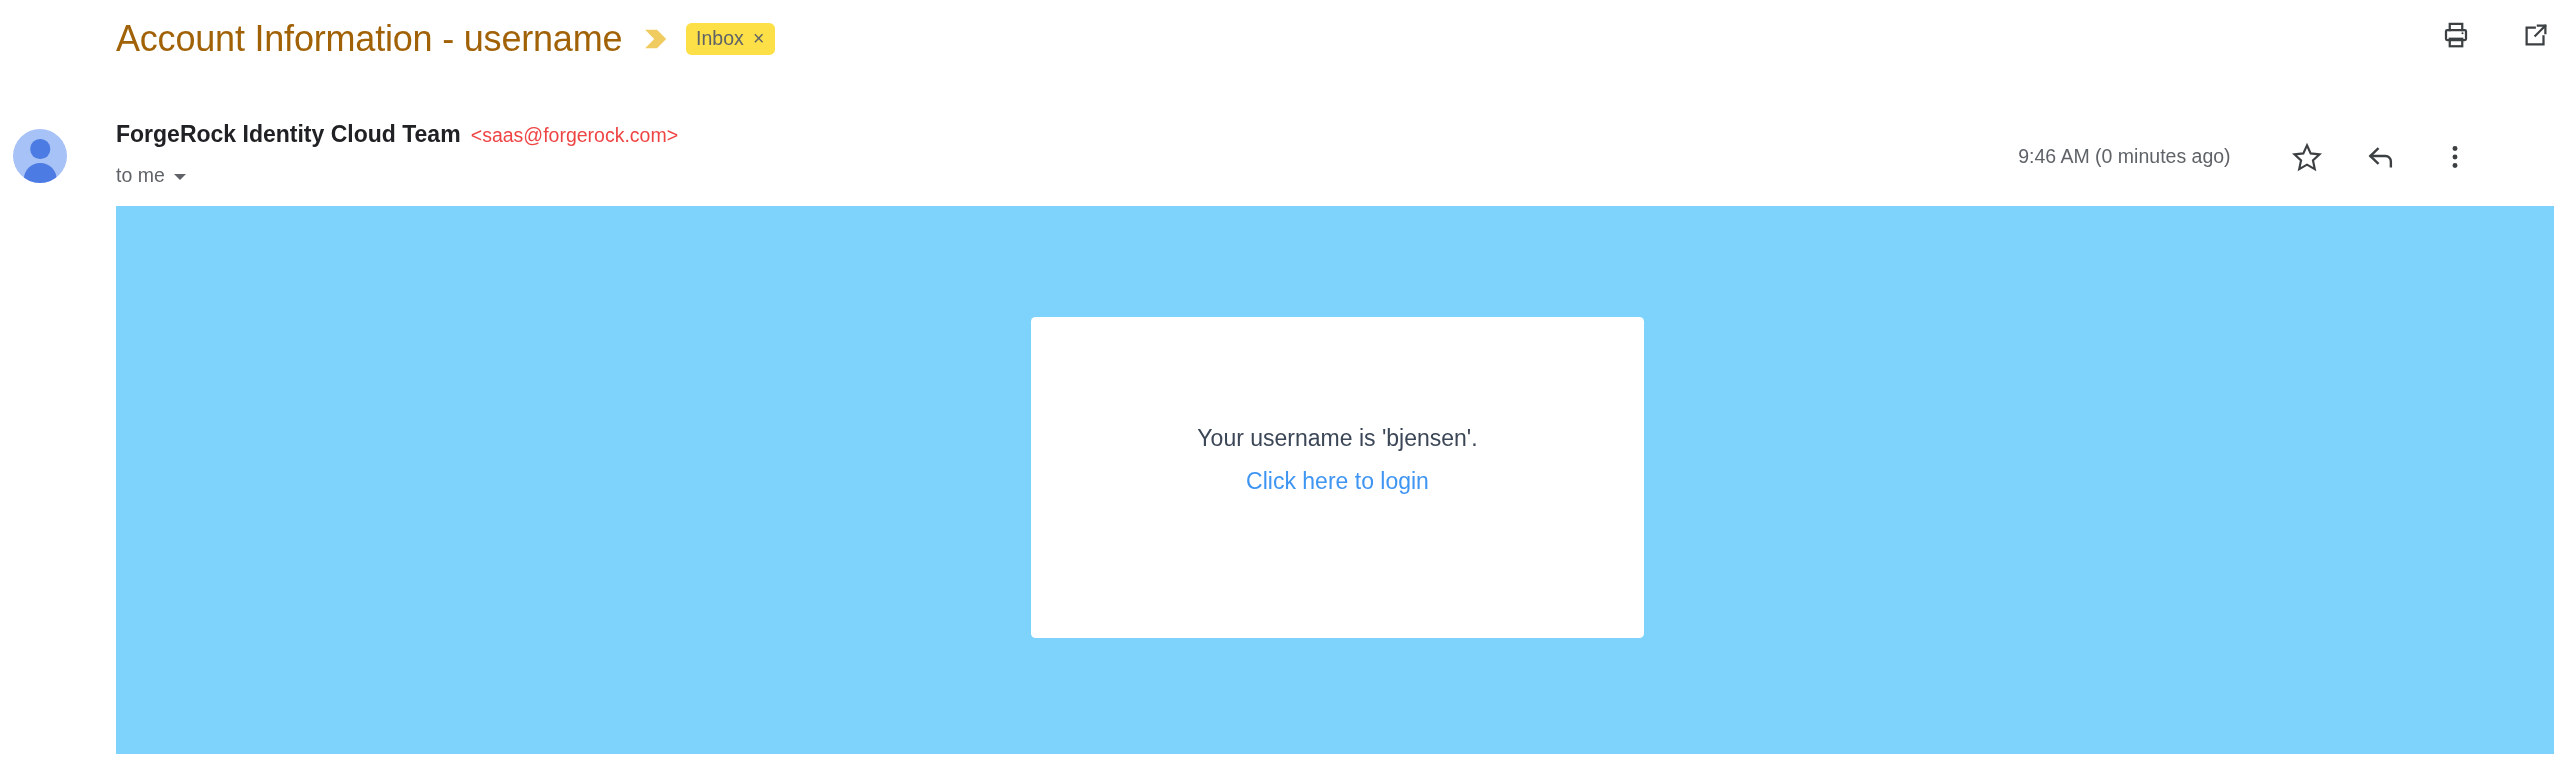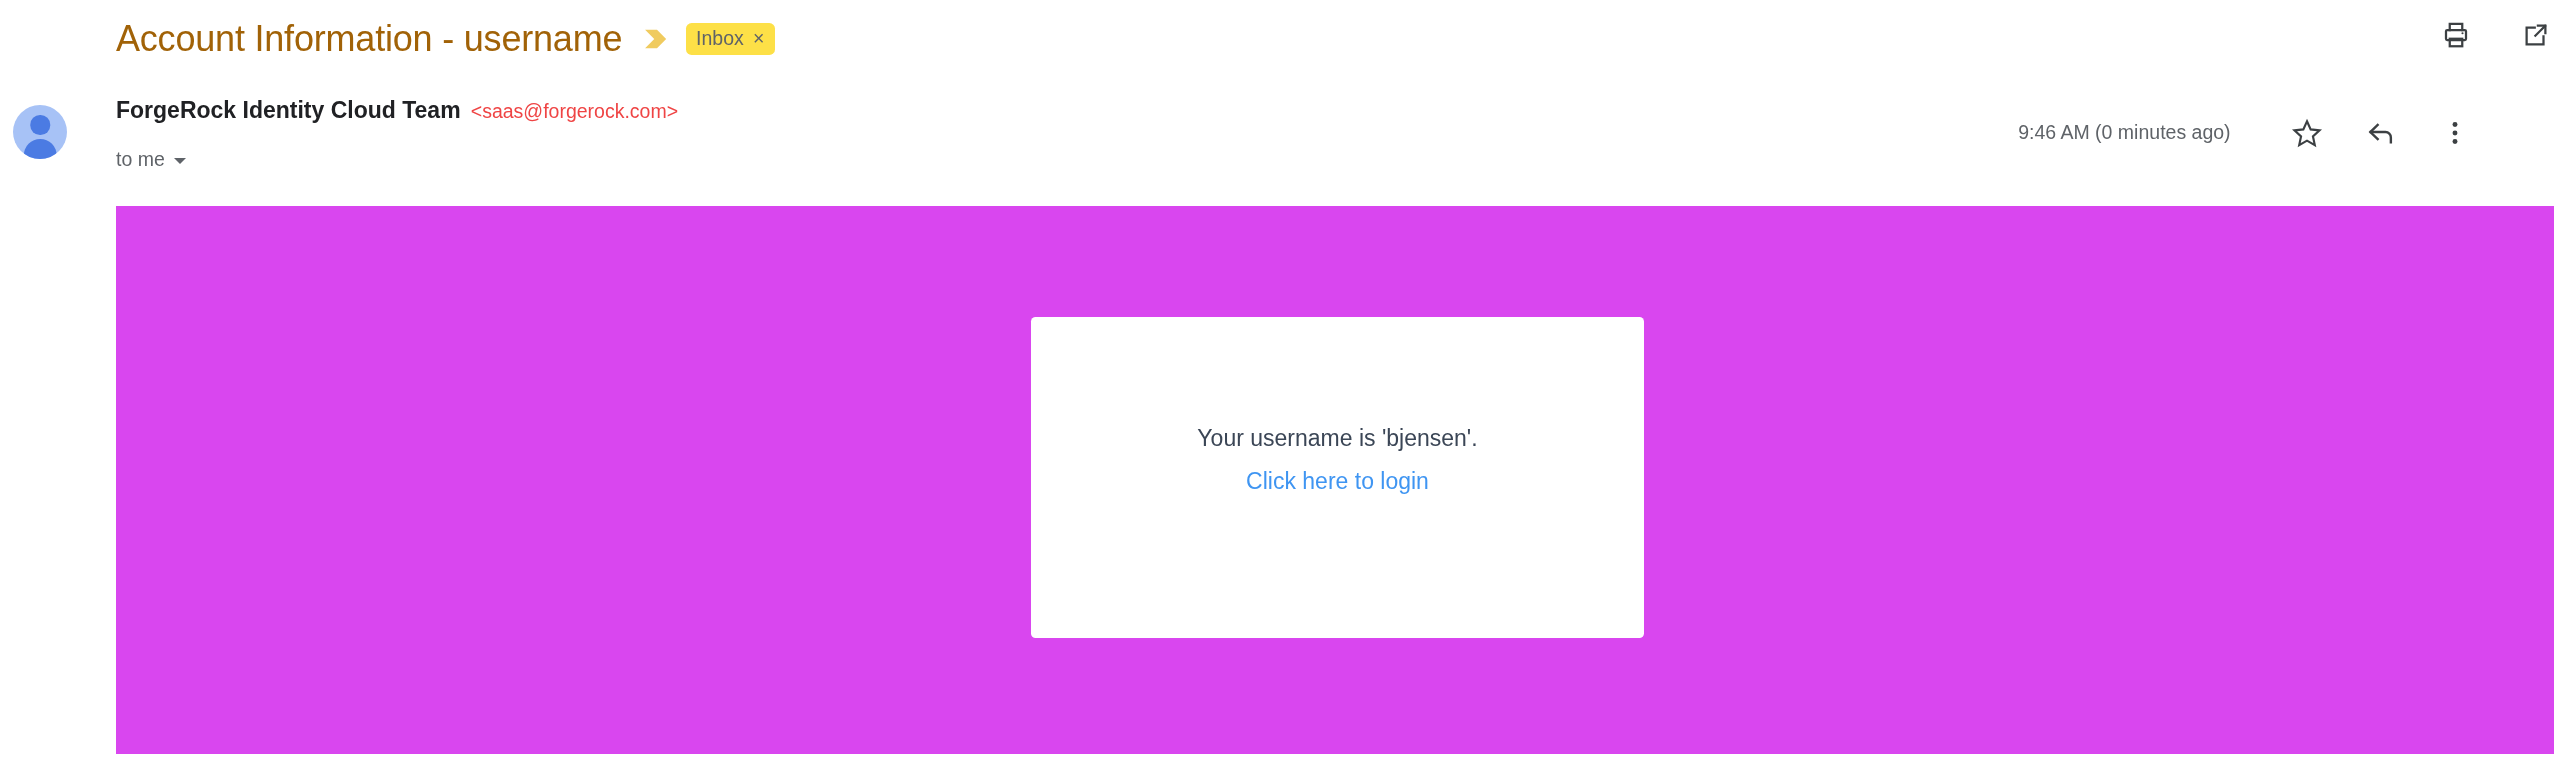--- a/index.html
+++ b/index.html
@@ -80,21 +80,21 @@
     display: flex;
     align-items: center;
     justify-content: center;
     cursor: pointer;
   }
 
   
   .sender-row {
     position: absolute;
     left: 0;
-    top: 92px;
+    top: 116px;
     width: 2496px;
     height: 97px;
   }
   .avatar {
     position: absolute;
     left: 13px;
     top: 13px;
     width: 54px;
     height: 54px;
     border-radius: 50%;
@@ -139,21 +139,21 @@
     color: #202124;
     white-space: nowrap;
   }
   .sender-email {
     font-size: 19.5px;
     font-weight: 400;
     color: #ef4444;
     white-space: nowrap;
   }
   .recipient-line {
-    margin-top: 28px;
+    margin-top: 20px;
     display: flex;
     align-items: center;
     gap: 9.3px;
     cursor: pointer;
   }
   .recipient-text {
     font-size: 19.5px;
     color: #5f6368;
     line-height: 1;
   }
@@ -190,21 +190,21 @@
     cursor: pointer;
   }
 
   
   .email-body {
     position: absolute;
     left: 116px;
     top: 206px;
     width: 2438px;
     height: 548px;
-    background: #d946ef;
+    background: #7dd3fc;
     overflow: hidden;
   }
   .body-card {
     position: absolute;
     left: 915px;
     top: 111px;
     width: 613px;
     height: 321px;
     background: #ffffff;
     border-radius: 4.6px;

